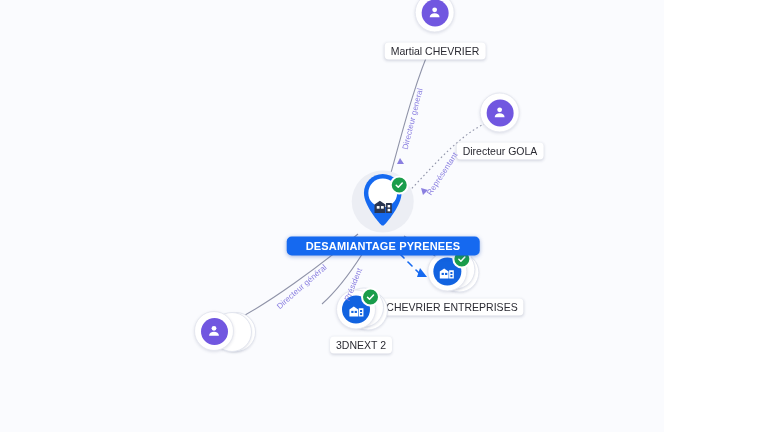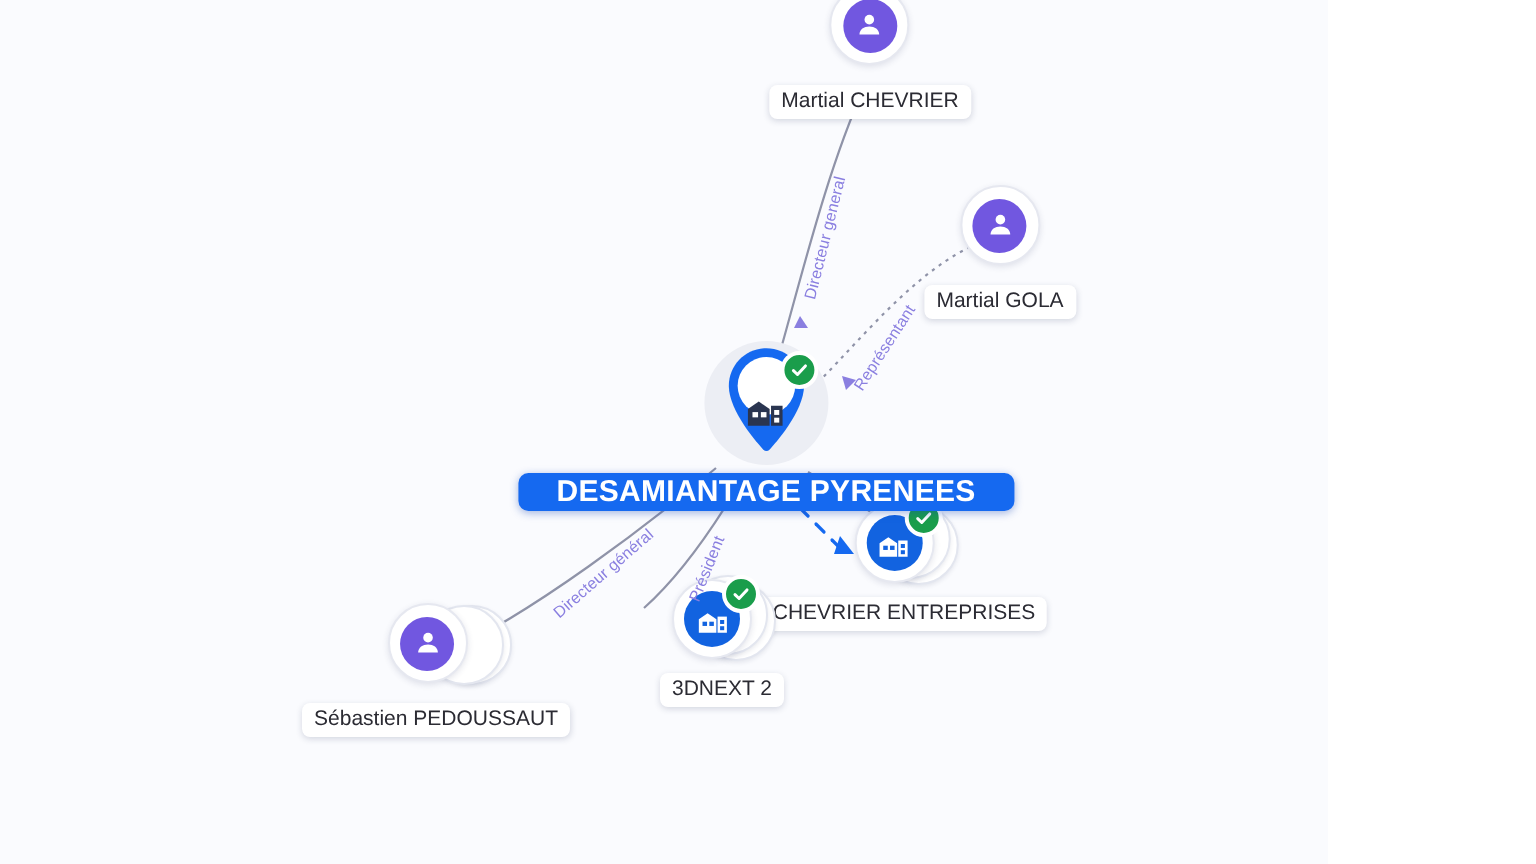--- a/index.html
+++ b/index.html
@@ -98,21 +98,21 @@
     padding: 2px 6px;
     font-size: 10.5px;
     color: #2b2b33;
     white-space: nowrap;
     box-shadow: 0 1px 3px rgba(40,50,90,.18);
     line-height: 13px;
   }
   .caption.primary {
     background: #1569f0;
     color: #ffffff;
-    font-size: 15px;
+    font-size: 11px;
     font-weight: 700;
     letter-spacing: .15px;
     padding: 3px 19px;
     border-radius: 5px;
     box-shadow: 0 1px 4px rgba(20,70,180,.40);
   }
   
   #node-center { z-index: 9; }
   .pin-art { width: 70px; height: 66px; }
   .pin-halo {
@@ -194,21 +194,21 @@
     <div class="node-art person-art">
       <div class="person-disc">
         <div class="person-inner">
           <svg viewBox="0 0 24 24" fill="#ffffff">
             <circle cx="12" cy="8" r="3.6"></circle>
             <path d="M4.6 19.2c0-3.9 3.4-6.1 7.4-6.1s7.4 2.2 7.4 6.1z"></path>
           </svg>
         </div>
       </div>
     </div>
-    <div class="caption">Martial GOLA</div>
+    <div class="caption">Directeur GOLA</div>
   </div>
 
   <div class="node" id="node-center" style="left:383px; top:212px;">
     <div class="node-art pin-art">
       <div class="pin-halo"></div>
       <div class="pin-shape">
         <svg viewBox="0 0 46 58">
           <path d="M23 1.6c-10.4 0-18.8 8.4-18.8 18.8 0 12.9 14.9 29.4 17.3 32 .8.8 2.2.8 3 0 2.4-2.6 17.3-19.1 17.3-32C41.8 10 33.4 1.6 23 1.6z" fill="#1569f0"></path>
           <circle cx="23" cy="20.4" r="14.4" fill="#ffffff"></circle>
         </svg>
@@ -288,21 +288,20 @@
       <div class="stack" style="width:38px;height:38px; left:22px; top:9px;"></div>
       <div class="person-disc" style="position:relative; left:-4px;">
         <div class="person-inner">
           <svg viewBox="0 0 24 24" fill="#ffffff">
             <circle cx="12" cy="8" r="3.6"></circle>
             <path d="M4.6 19.2c0-3.9 3.4-6.1 7.4-6.1s7.4 2.2 7.4 6.1z"></path>
           </svg>
         </div>
       </div>
     </div>
-    <div class="caption">Sébastien PEDOUSSAUT</div>
   </div>
 
   <div class="edge-label" id="lbl-0" style="left: 405px; top: 145px; transform: rotate(-76deg);">Directeur general</div>
   <div class="edge-label" id="lbl-1" style="left: 429px; top: 190px; transform: rotate(-57deg);">Représentant</div>
   <div class="edge-label" id="lbl-3" style="left: 347px; top: 296px; transform: rotate(-68deg);">Président</div>
   <div class="edge-label" id="lbl-4" style="left: 278px; top: 303px; transform: rotate(-41deg);">Directeur général</div>
 
 </div>
 
 </body></html>

